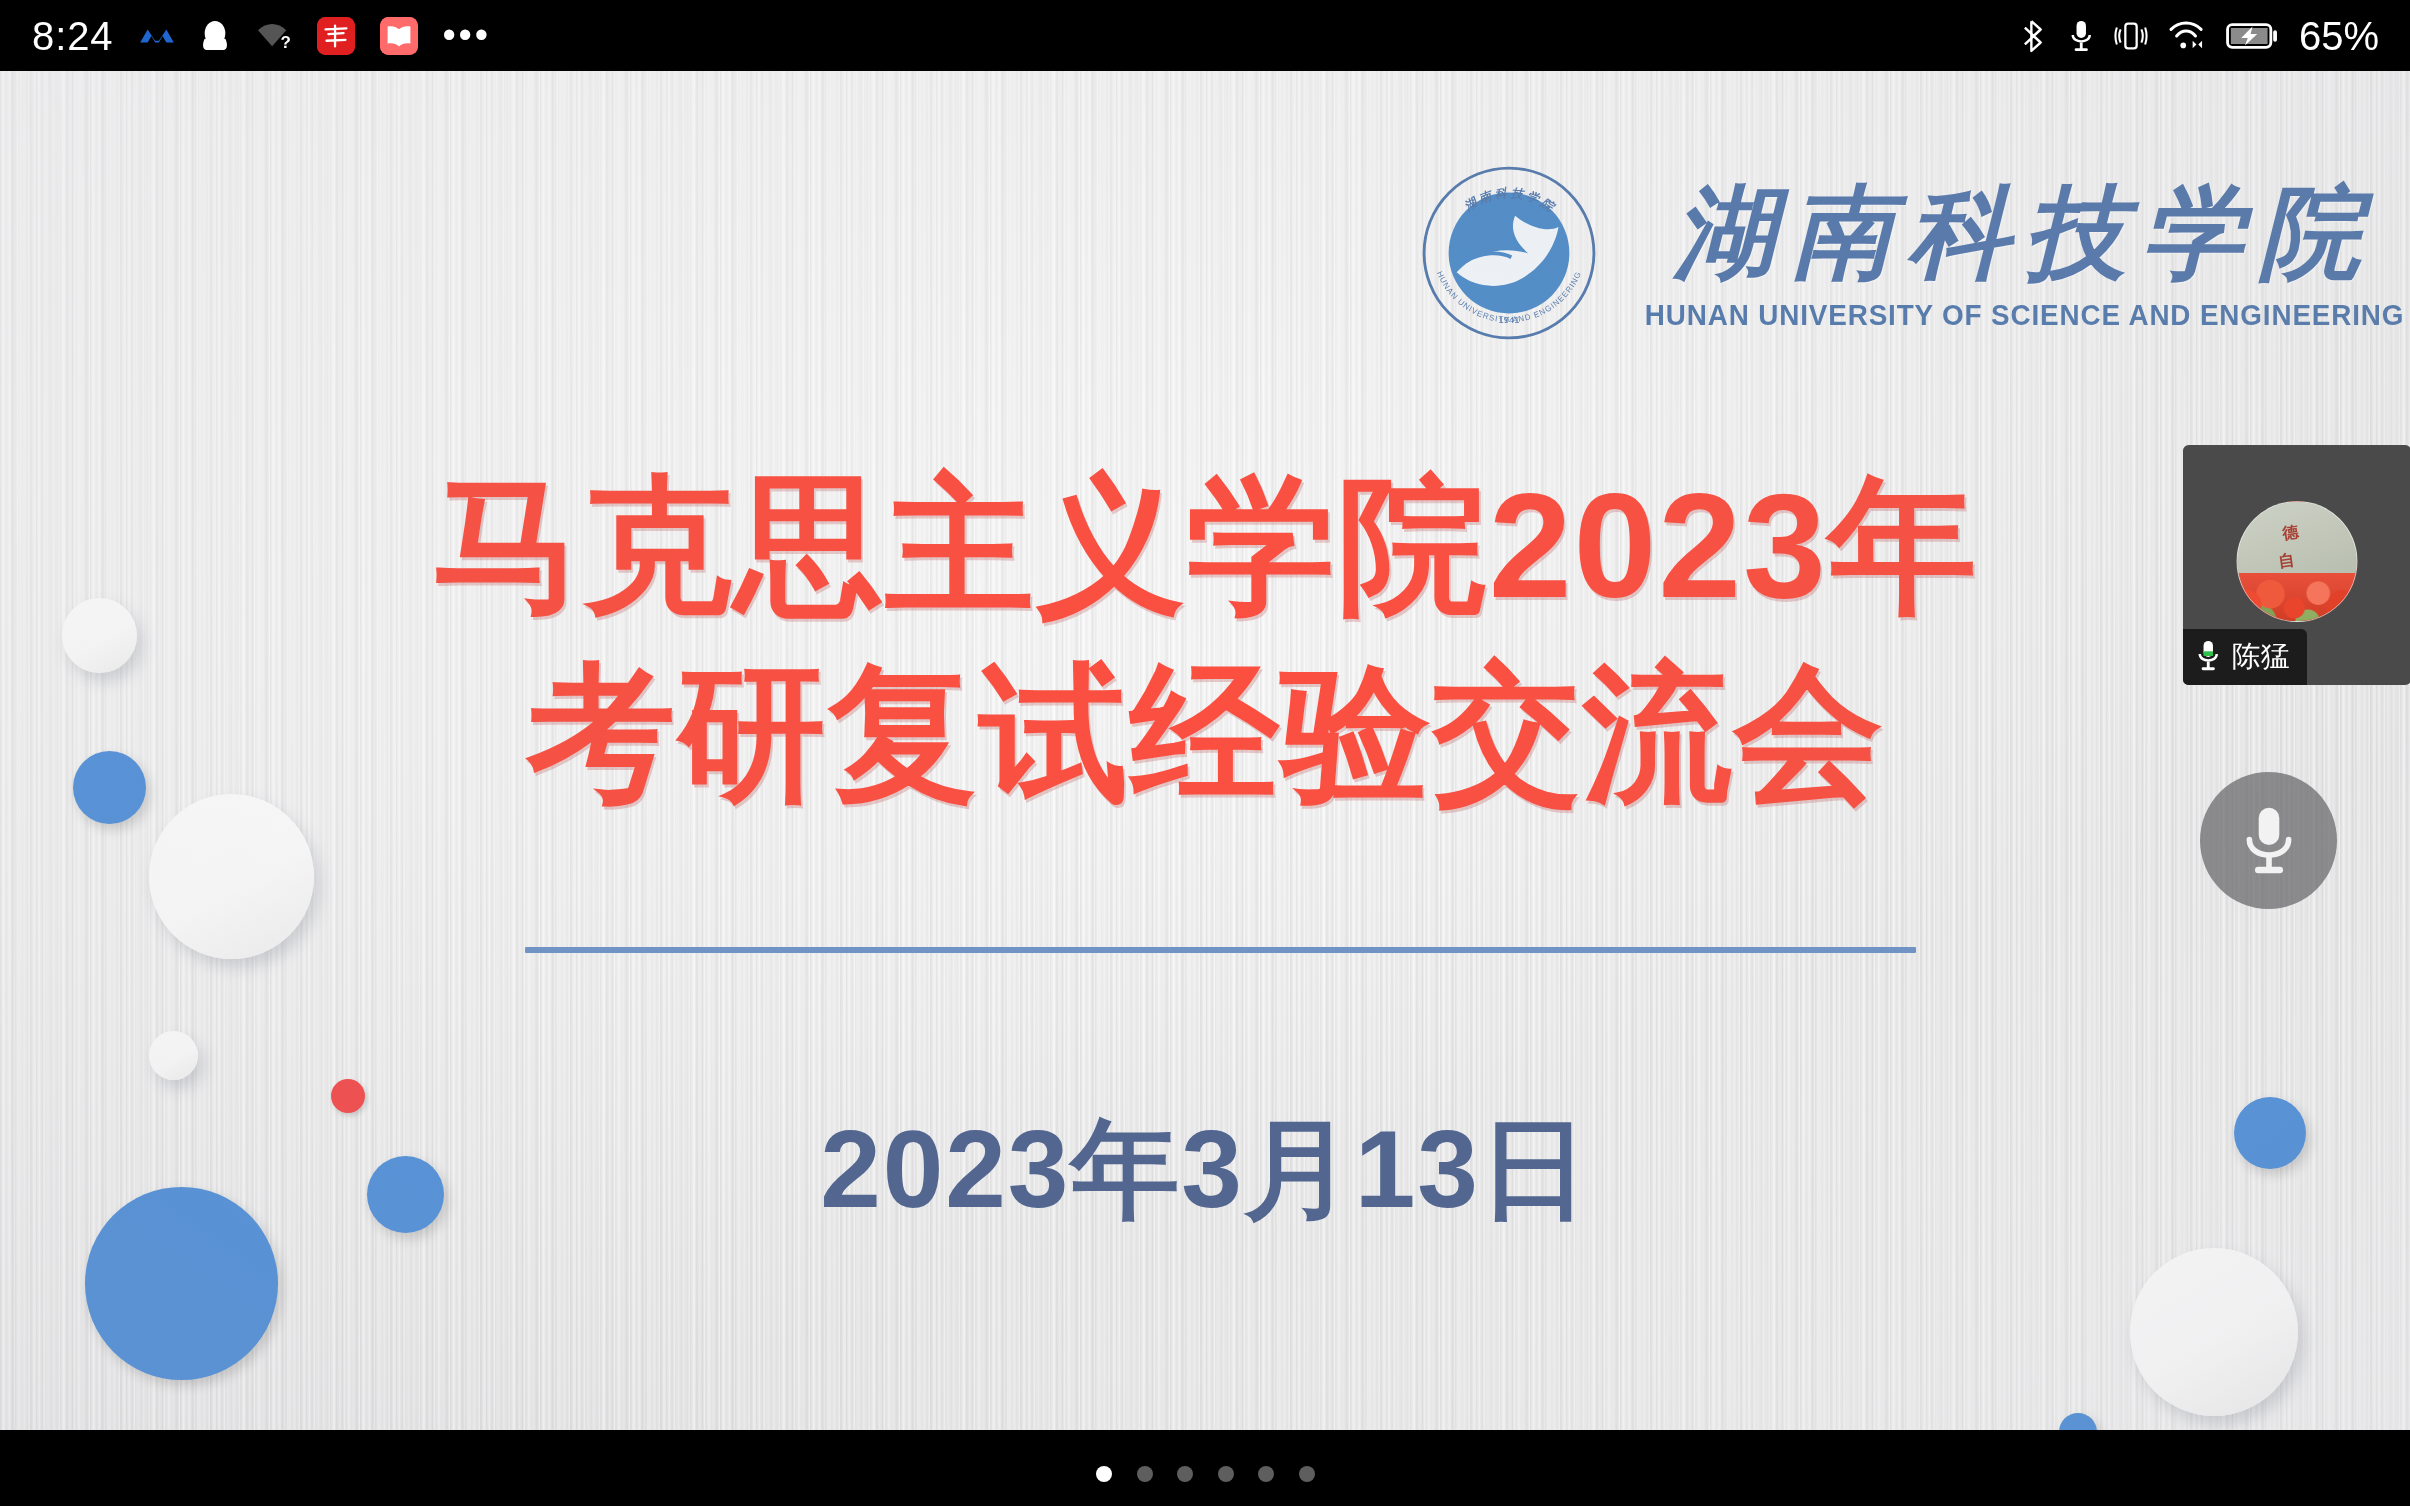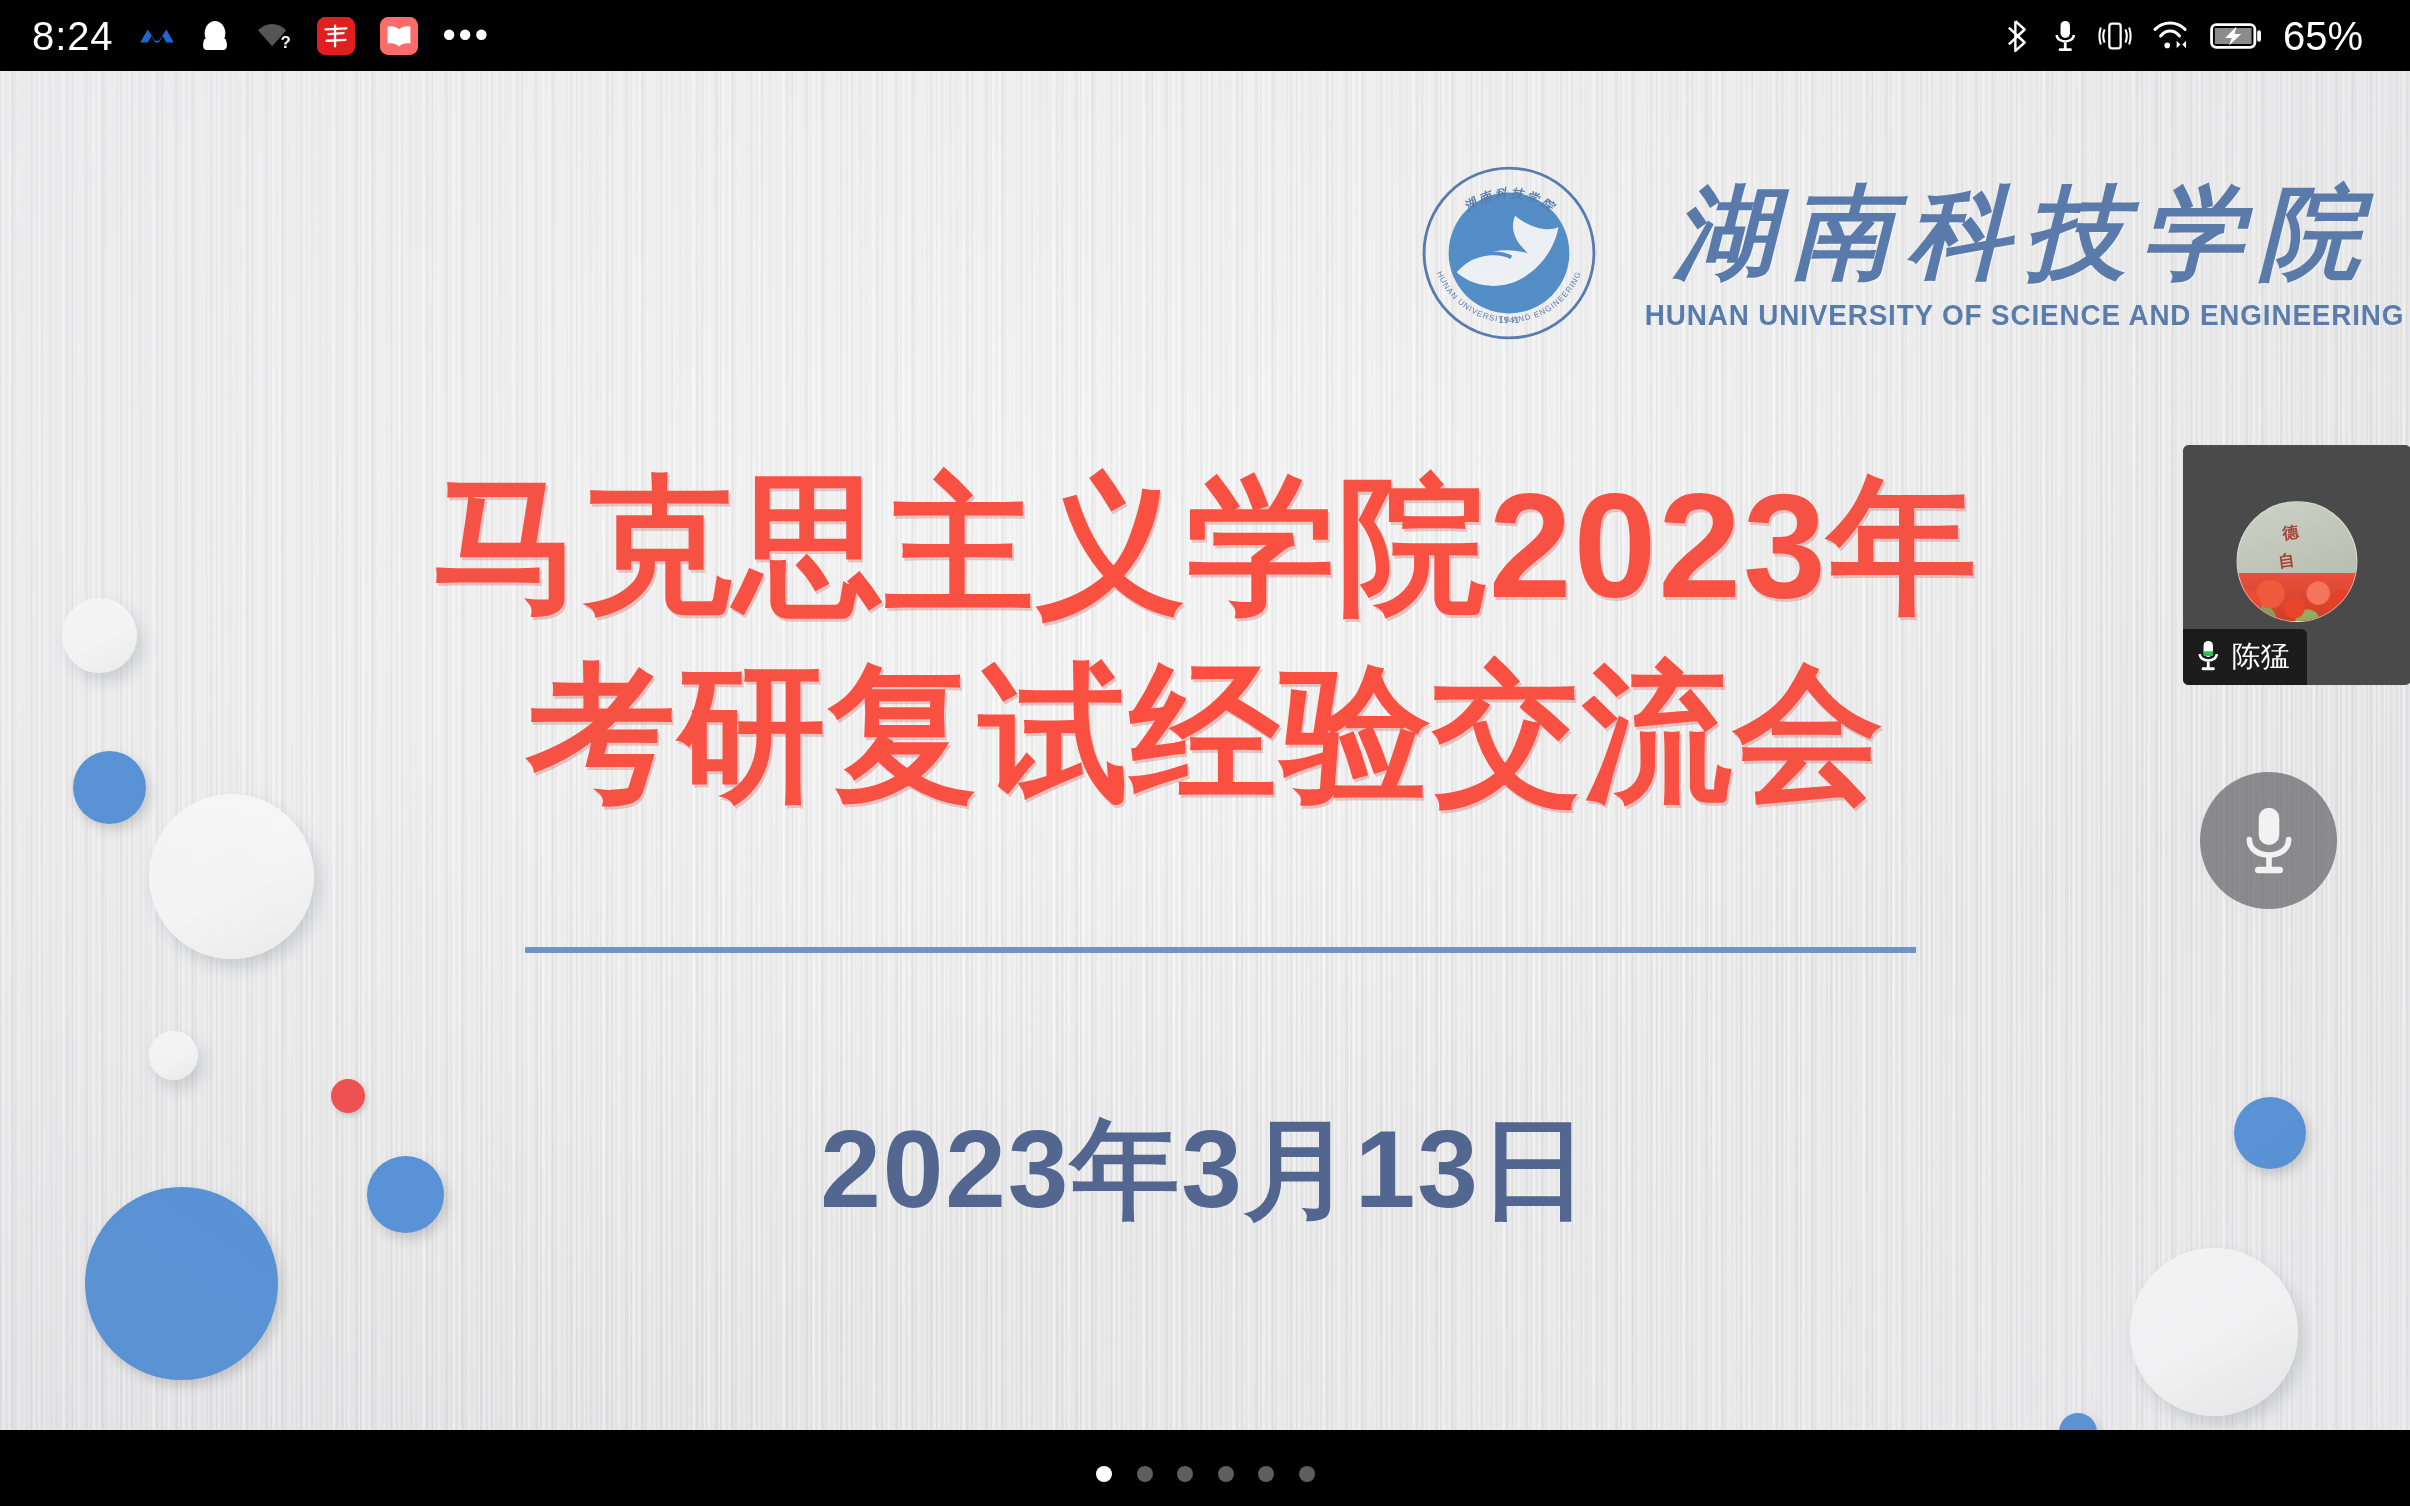--- a/index.html
+++ b/index.html
@@ -10,21 +10,21 @@
     font-family:"Liberation Sans","DejaVu Sans",sans-serif;
   }
   #screen { position:relative; width:2411px; height:1507px; background:#000; }
 
   
   #statusbar {
     position:absolute; left:0; top:0; width:2411px; height:71px;
     background:#000; display:flex; align-items:center;
   }
   .sb-left { display:flex; align-items:center; gap:24.5px; padding-left:32px; }
-  .sb-right { margin-left:auto; display:flex; align-items:center; gap:20px; padding-right:48px; }
+  .sb-right { margin-left:auto; display:flex; align-items:center; gap:20px; padding-right:32px; }
   .sb-time { color:#fff; font-size:40px; letter-spacing:0.9px; line-height:1; }
   .sb-pct  { color:#fff; font-size:40px; letter-spacing:0px; line-height:1; }
   .sb-ico  { display:flex; align-items:center; justify-content:center; }
   .appico { width:38px; height:38px; border-radius:8.5px; display:flex; align-items:center; justify-content:center;
             font-size:21px; color:#fff; font-weight:bold; overflow:hidden;}
   .appico.red { background:#e02020; }
   .appico.book { background:#ff6a6a; }
   .dots3 { color:#fff; font-size:38px; line-height:0.4; letter-spacing:2.8px; }
 
   

